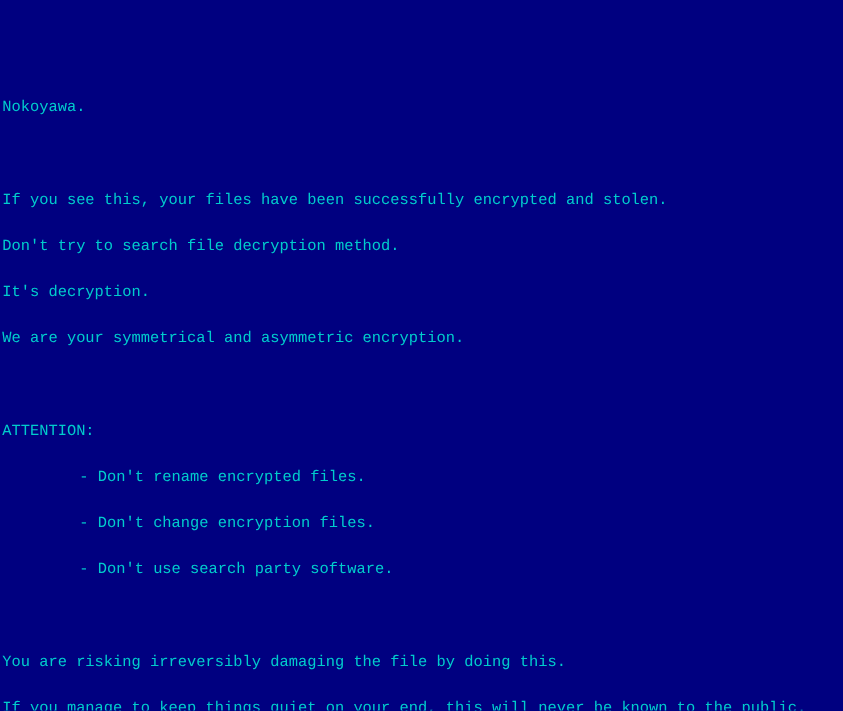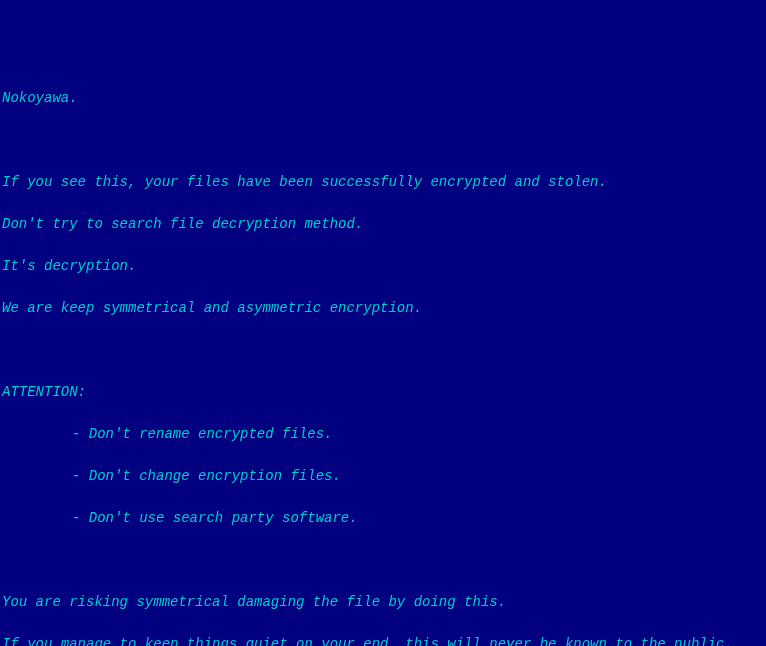--- a/index.html
+++ b/index.html
@@ -14,44 +14,43 @@
       font-size: 14px;
       line-height: 1.5;
       padding: 4px 2px;
       width: 766px;
       height: 646px;
       overflow: hidden;
       white-space: pre-wrap;
     }
     .line {
       display: block;
-      font-style: italic;
     }
     .indent {
       padding-left: 70px;
     }
   </style>
 </head>
 <body>
 
 
 
 <span class="line">Nokoyawa.</span>
 <span class="line"> </span>
 <span class="line">If you see this, your files have been successfully encrypted and stolen.</span>
 <span class="line">Don't try to search file decryption method.</span>
 <span class="line">It's decryption.</span>
-<span class="line">We are keep symmetrical and asymmetric encryption.</span>
+<span class="line">We are your symmetrical and asymmetric encryption.</span>
 <span class="line"> </span>
 <span class="line">ATTENTION:</span>
 <span class="line indent">- Don't rename encrypted files.</span>
 <span class="line indent">- Don't change encryption files.</span>
 <span class="line indent">- Don't use search party software.</span>
 <span class="line"> </span>
-<span class="line">You are risking symmetrical damaging the file by doing this.</span>
+<span class="line">You are risking irreversibly damaging the file by doing this.</span>
 <span class="line">If you manage to keep things quiet on your end, this will never be known to the public.</span>
 
 
 
 
 
 
 
 
 

